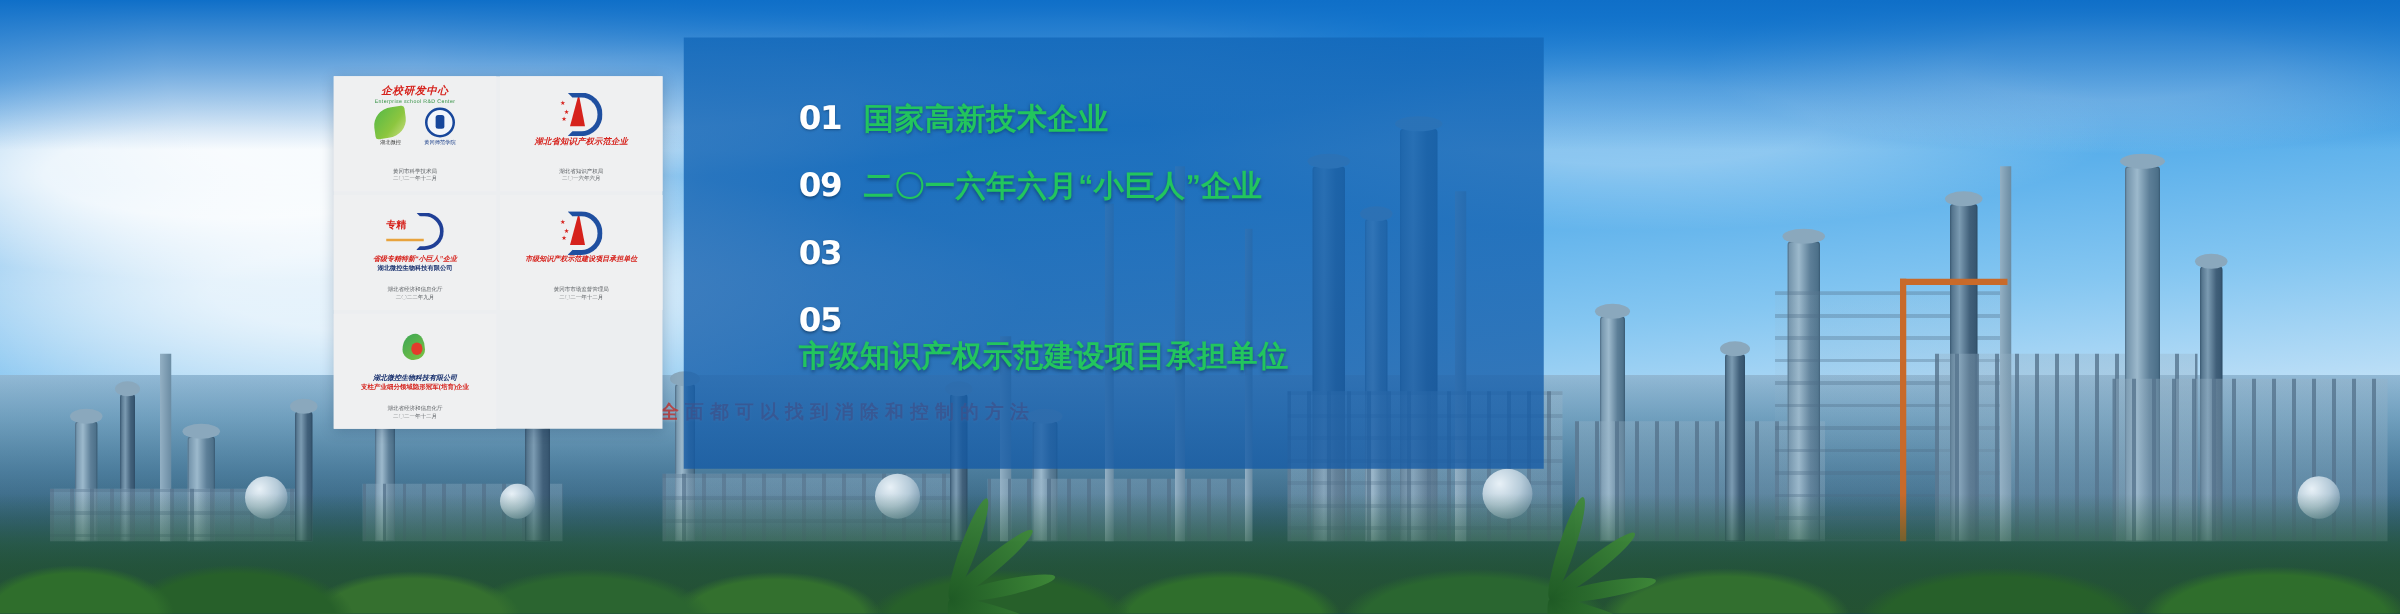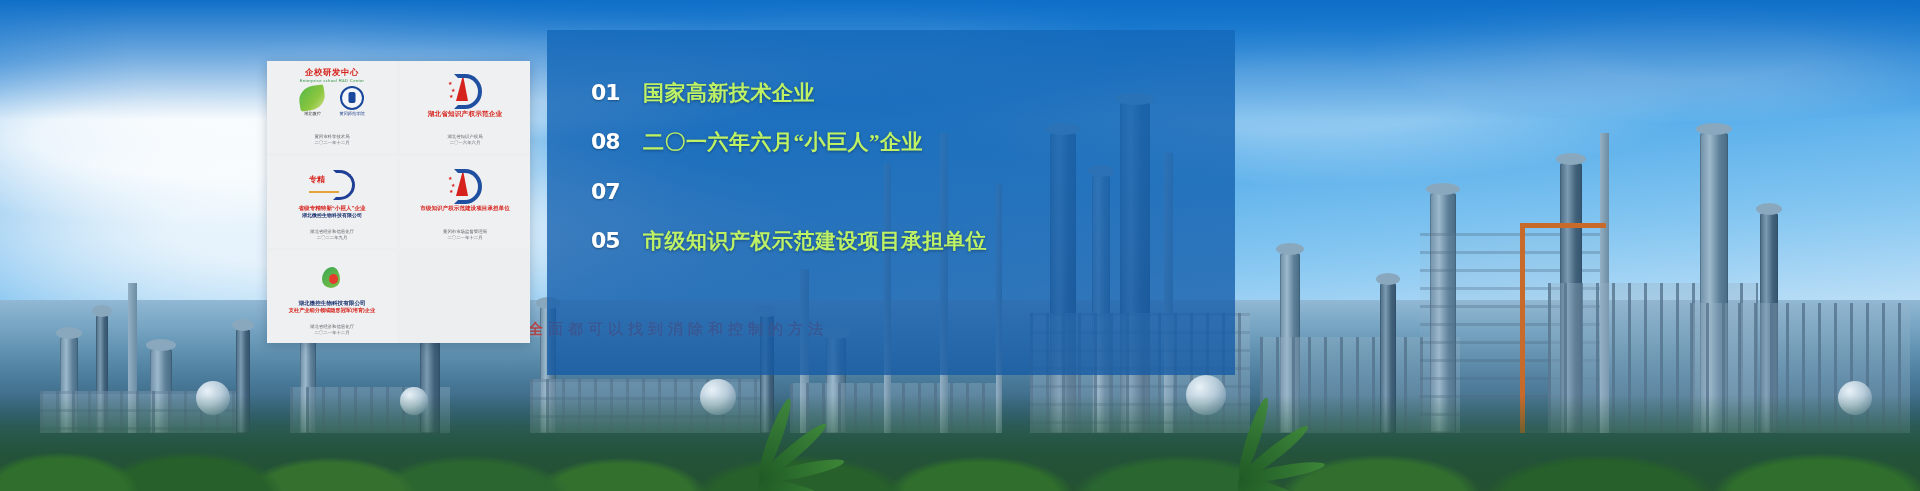--- a/index.html
+++ b/index.html
@@ -76,21 +76,21 @@
     background:#eceef0;display:grid;grid-template-columns:1fr 1fr;grid-template-rows:1fr 1fr 1fr;
     gap:3px;padding:0;box-shadow:0 2px 10px rgba(10,40,70,.25);
   }
   .cert{
     background:#eff0f1;display:flex;flex-direction:column;align-items:center;justify-content:flex-start;
     padding:7px 5px 4px;overflow:hidden;position:relative;
   }
   .cert .emblem{height:40px;display:flex;align-items:center;justify-content:flex-start;}
   .cert .ctitle{
     color:#d6221c;font-weight:700;font-size:8.4px;letter-spacing:.6px;line-height:1.1;
-    text-align:center;margin-top:2px;white-space:nowrap;
+    text-align:center;margin-top:2px;white-space:nowrap;font-style:italic;
   }
   .cert .ctitle.sm{font-size:6.6px;letter-spacing:.2px;}
   .cert .ctitle.xsm{font-size:5.6px;letter-spacing:0;}
   .cert .cissuer{
     color:#5b5f63;font-size:4.4px;line-height:1.5;text-align:center;margin-top:auto;padding-bottom:2px;
   }
   .cert .cissuer div{white-space:nowrap;}
   .cert .csub{color:#3a3f44;font-size:5.2px;line-height:1.45;text-align:center;margin-top:1px;}
 
   
@@ -113,29 +113,30 @@
   .green-drop:before{content:"";position:absolute;left:2px;top:1px;width:18px;height:21px;border-radius:58% 42% 50% 50%/60% 60% 40% 40%;background:linear-gradient(140deg,#3aa655,#7ec242);}
   .green-drop:after{content:"";position:absolute;left:9px;top:8px;width:9px;height:10px;border-radius:50%;background:#e43b2c;}
 
   
   .panel{
     position:absolute;left:547px;top:30px;width:688px;height:345px;
     background:linear-gradient(180deg,rgba(19,104,185,.82) 0%,rgba(22,98,176,.80) 55%,rgba(20,90,165,.78) 100%);
   }
   .list{position:absolute;left:591px;top:80px;width:640px;}
   .row{display:flex;align-items:baseline;margin-bottom:24px;}
-  .row:last-child{margin-bottom:0;}
+  .row:last-child{margin-bottom:0;flex-direction:column;}
   .num{
-    color:#ffffff;font-weight:700;font-size:22px;letter-spacing:-1px;width:52px;flex:none;
+    color:#ffffff;font-weight:700;font-size:26px;letter-spacing:-1px;width:52px;flex:none;
     font-family:"DejaVu Sans","Liberation Sans",sans-serif;
     text-shadow:0 1px 2px rgba(0,30,60,.45);
+    margin-left:48px;
   }
   .txt{
-    color:#bef264;font-weight:700;font-size:21px;line-height:1.16;white-space:nowrap;
-    text-shadow:0 1px 3px rgba(0,30,60,.5);letter-spacing:.5px;font-family:Liberation Serif, serif;
+    color:#22c55e;font-weight:700;font-size:24px;line-height:1.16;white-space:nowrap;
+    text-shadow:0 1px 3px rgba(0,30,60,.5);letter-spacing:.5px;
   }
 
   
   .marquee{
     position:absolute;left:528px;top:318px;width:420px;height:22px;
     color:#c8302a;font-weight:700;font-size:15px;letter-spacing:5px;opacity:.78;
     display:flex;align-items:center;white-space:nowrap;
     text-shadow:0 1px 2px rgba(255,255,255,.25);
   }
 </style>
@@ -345,25 +346,25 @@
   </div>
 
   <div class="panel"></div>
 
   <div class="list">
     <div class="row">
       <div class="num">01</div>
       <div class="txt">国家高新技术企业</div>
     </div>
     <div class="row">
-      <div class="num">08</div>
+      <div class="num">09</div>
       <div class="txt">二〇一六年六月“小巨人”企业</div>
     </div>
     <div class="row">
-      <div class="num">07</div>
+      <div class="num">03</div>
     </div>
     <div class="row">
       <div class="num">05</div>
       <div class="txt">市级知识产权示范建设项目承担单位</div>
     </div>
   </div>
 
 </div>
 
 </body></html>

